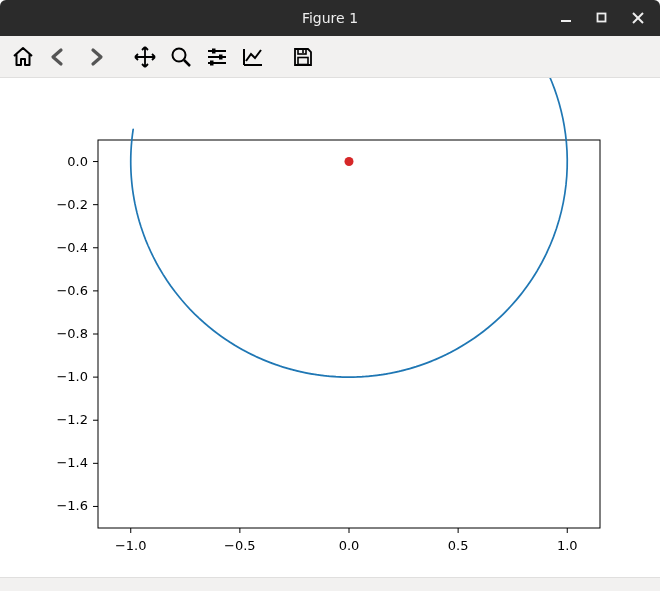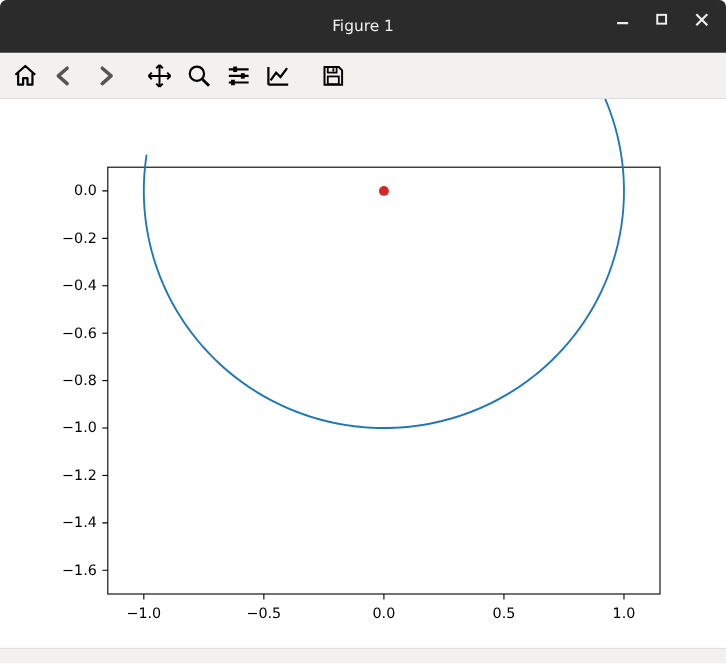--- a/index.html
+++ b/index.html
@@ -12,21 +12,21 @@
     height: 605px;
     overflow: hidden;
   }
   .window {
     width: 660px;
     height: 605px;
     background: #fff;
     position: relative;
   }
   .titlebar {
-    height: 48px;
+    height: 36px;
     background: #2b2b2b;
     color: #eee;
     display: flex;
     align-items: center;
     justify-content: center;
     position: relative;
     border-top-left-radius: 6px;
     border-top-right-radius: 6px;
   }
   .titlebar .title {

